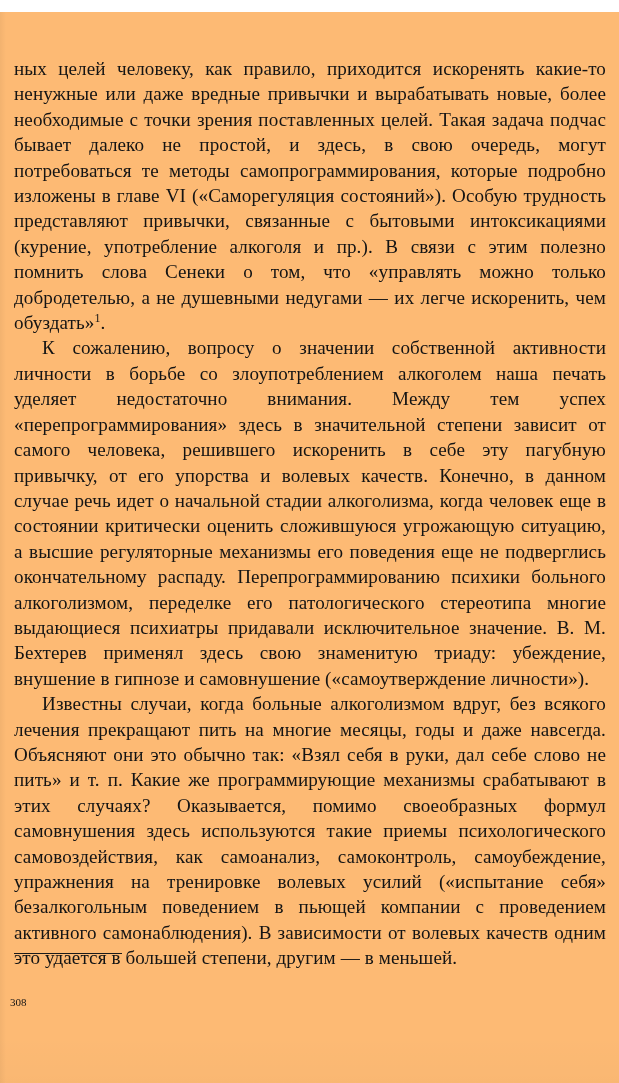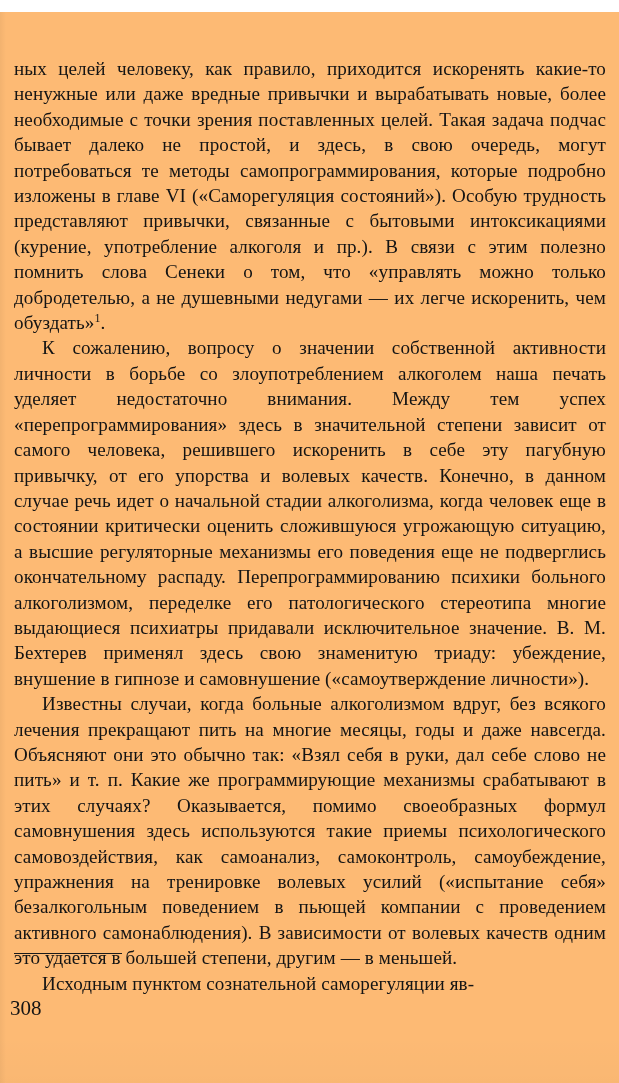--- a/index.html
+++ b/index.html
@@ -71,21 +71,21 @@
   .footnote sup {
     font-size: 11px;
     vertical-align: super;
     line-height: 0;
     margin-right: 3px;
   }
   .page-number {
     position: absolute;
     left: 10px;
     top: 984px;
-    font-size: 21px;
+    font-size: 11px;
     color: #141414;
     font-family: "Liberation Serif", serif;
     text-align: right;
   }
   
   .edge-left {
     position: absolute;
     left: 0; top: 0;
     width: 6px; height: 1083px;
     background: linear-gradient(to right, rgba(0,0,0,0.045), rgba(0,0,0,0));
@@ -104,21 +104,20 @@
   <div class="edge-left"></div>
 
   <div class="text-column">
 
     <p class="para"><span>ных целей человеку, как правило, приходится искоренять какие-то ненужные или даже вредные привычки и вырабатывать новые, более необходимые с точки зрения поставленных целей. Такая задача подчас бывает далеко не простой, и здесь, в свою очередь, могут потребоваться те методы самопрограммирования, которые подробно изложены в главе VI («Саморегуляция состояний»). Особую трудность представляют привычки, связанные с бытовыми интоксикациями (курение, употребление алкоголя и пр.). В связи с этим полезно помнить слова Сенеки о том, что «управлять можно только добродетелью, а не душевными недугами — их легче искоренить, чем обуздать»</span><sup class="fn">1</sup>.</p>
 
     <p class="para"><span class="indent"></span><span>К сожалению, вопросу о значении собственной активности личности в борьбе со злоупотреблением алкоголем наша печать уделяет недостаточно внимания. Между тем успех «перепрограммирования» здесь в значительной степени зависит от самого человека, решившего искоренить в себе эту пагубную привычку, от его упорства и волевых качеств. Конечно, в данном случае речь идет о начальной стадии алкоголизма, когда человек еще в состоянии критически оценить сложившуюся угрожающую ситуацию, а высшие регуляторные механизмы его поведения еще не подверглись окончательному распаду. Перепрограммированию психики больного алкоголизмом, переделке его патологического стереотипа многие выдающиеся психиатры придавали исключительное значение. В. М. Бехтерев применял здесь свою знаменитую триаду: убеждение, внушение в гипнозе и самовнушение («самоутверждение личности»).</span></p>
 
     <p class="para"><span class="indent"></span><span>Известны случаи, когда больные алкоголизмом вдруг, без всякого лечения прекращают пить на многие месяцы, годы и даже навсегда. Объясняют они это обычно так: «Взял себя в руки, дал себе слово не пить» и т. п. Какие же программирующие механизмы срабатывают в этих случаях? Оказывается, помимо своеобразных формул самовнушения здесь используются такие приемы психологического самовоздействия, как самоанализ, самоконтроль, самоубеждение, упражнения на тренировке волевых усилий («испытание себя» безалкогольным поведением в пьющей компании с проведением активного самонаблюдения). В зависимости от волевых качеств одним это удается в большей степени, другим — в меньшей.</span></p>
 
-    <p class="para"><span class="indent"></span><span>Исходным пунктом сознательной саморегуляции яв-</span></p>
 
   </div>
 
   <div class="footnote-rule"></div>
 
 
   <div class="page-number">308</div>
 
   <div class="edge-bottom"></div>
 </div>

